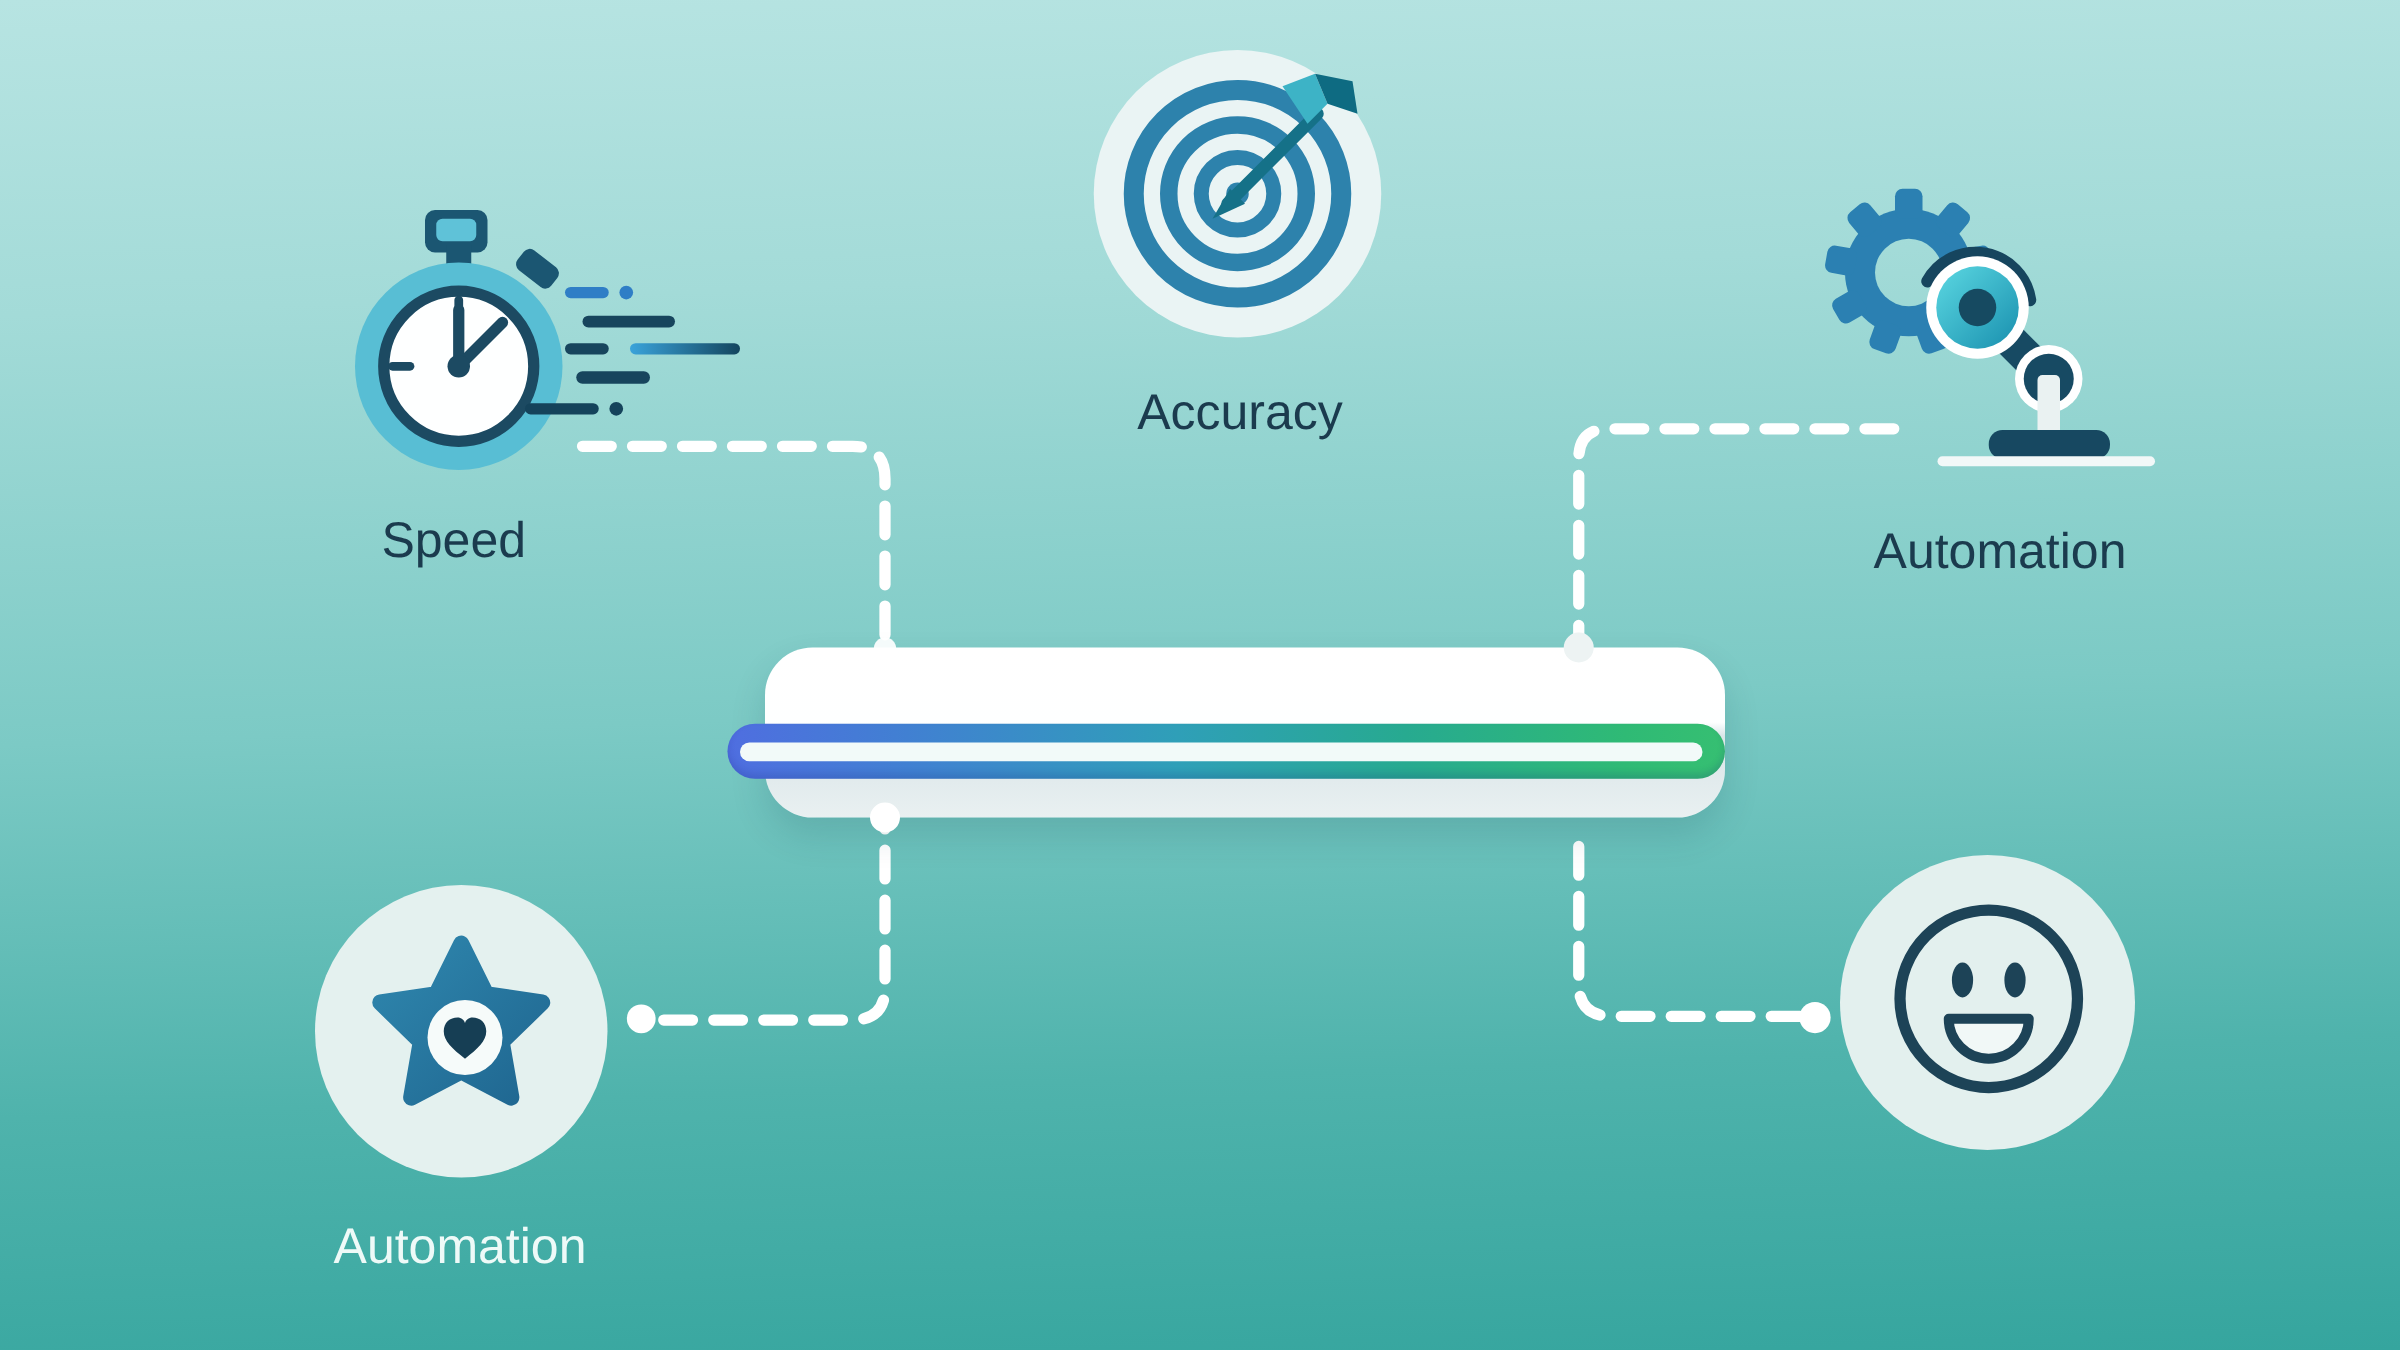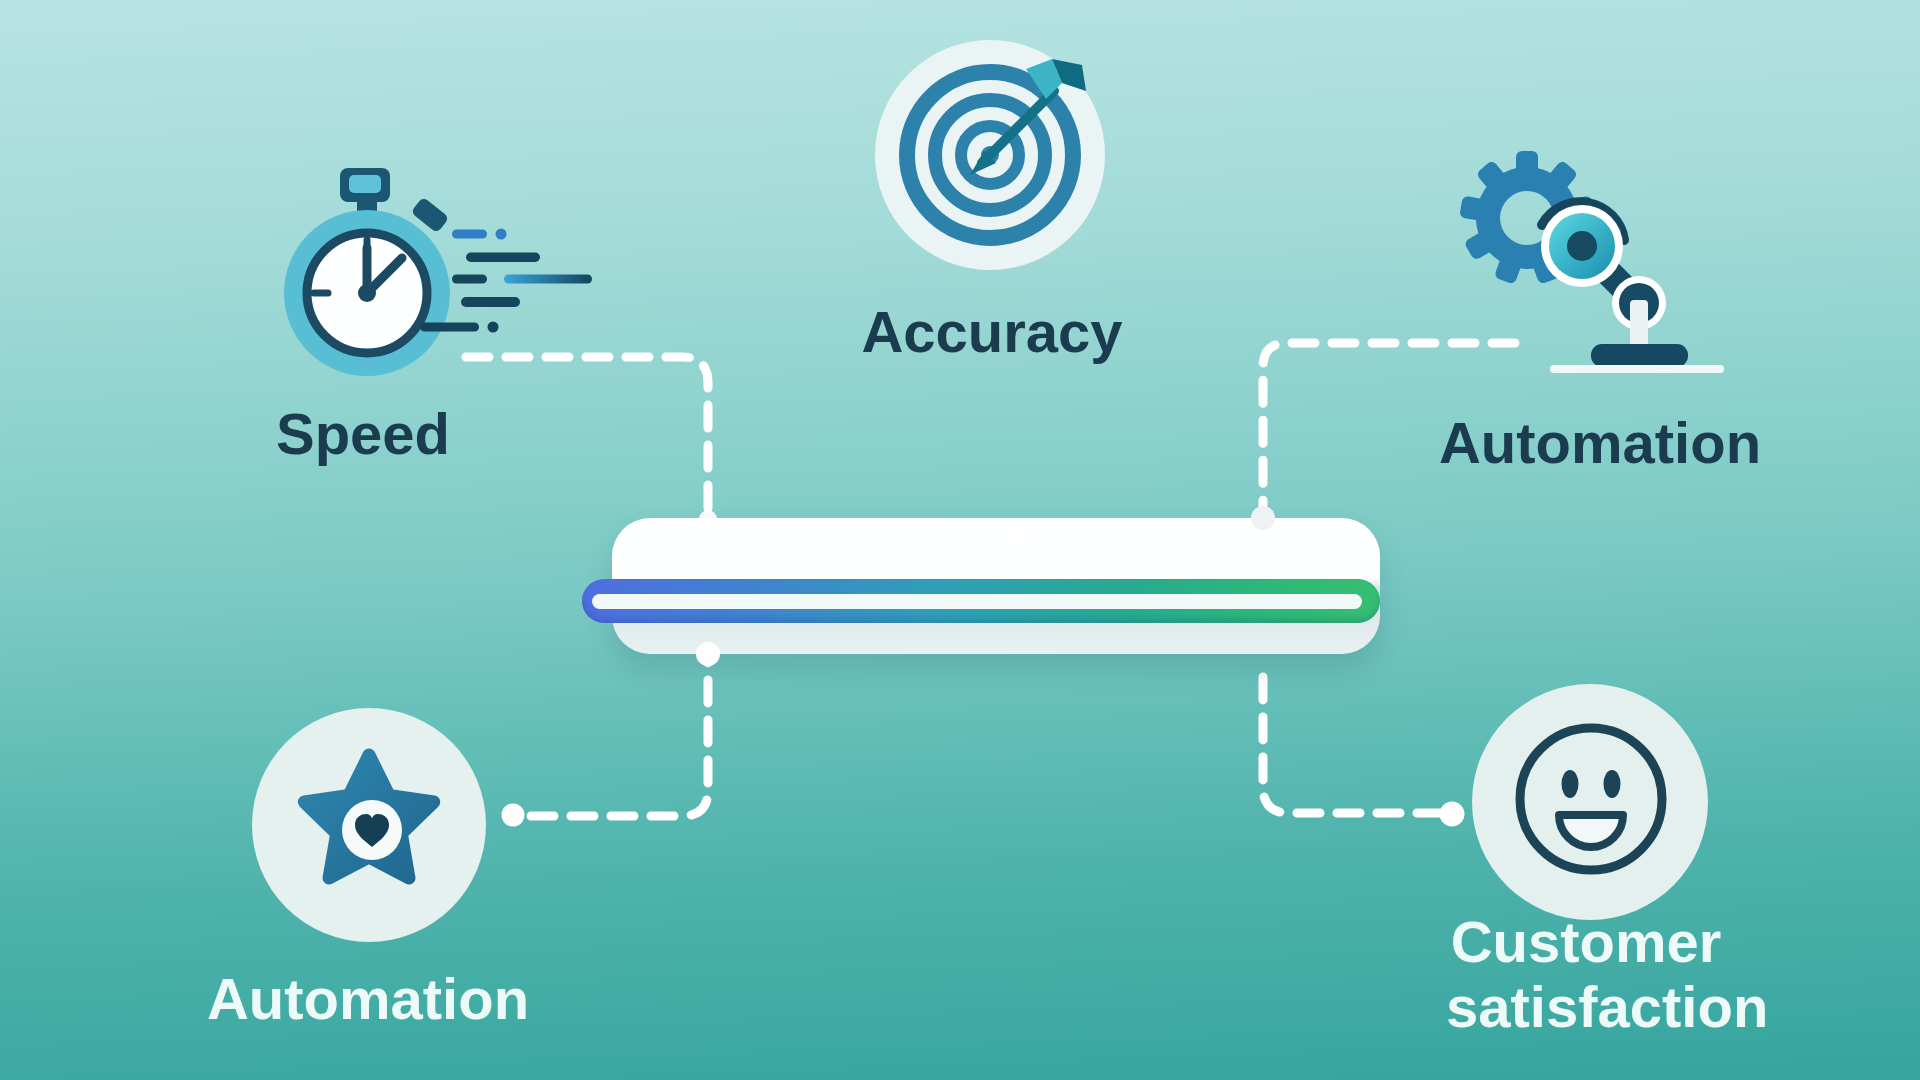--- a/index.html
+++ b/index.html
@@ -23,21 +23,21 @@
     background:linear-gradient(90deg,var(--band-blue) 0%,#4180d2 18%,var(--band-teal) 45%,#27aa90 68%,var(--band-green) 90%,#36bf72 100%);
     box-shadow:inset 0 -4px 6px rgba(20,40,120,0.18);
   }
   .pill-stripe{
     position:absolute;left:10px;top:76px;width:770px;height:15px;border-radius:8px;
     background:#f2faf9;
   }
 
   .label{
     position:absolute;transform:translate(-50%,-50%);
-    font-size:58px;font-weight:700;white-space:nowrap;
+    font-size:40px;font-weight:400;white-space:nowrap;
   }
   .label.dark{color:var(--label-dark);}
   .label.light{color:var(--label-light);}
   .label.wrap{white-space:normal;width:280px;text-align:center;line-height:1.12;}
 </style>
 </head>
 <body>
 
 <div class="canvas">
 
@@ -166,15 +166,14 @@
     <circle cx="121" cy="117" r="71" fill="none" stroke="#1d4357" stroke-width="9"></circle>
     <ellipse cx="100" cy="102" rx="8.5" ry="14" fill="#1d4357"></ellipse>
     <ellipse cx="142" cy="102" rx="8.5" ry="14" fill="#1d4357"></ellipse>
     <path d="M 89 133 H 153 A 32 32 0 0 1 89 133 Z" fill="#f1f8f7" stroke="#1d4357" stroke-width="8" stroke-linejoin="round"></path>
   </svg>
 
   <div class="label dark" style="left:363px;top:433px">Speed</div>
   <div class="label dark" style="left:992px;top:331px">Accuracy</div>
   <div class="label dark" style="left:1600px;top:442px">Automation</div>
   <div class="label light" style="left:368px;top:998px">Automation</div>
-  <div class="label light wrap" style="left:1586px;top:975px">Customer satisfaction</div>
 
 </div>
 
 </body></html>

